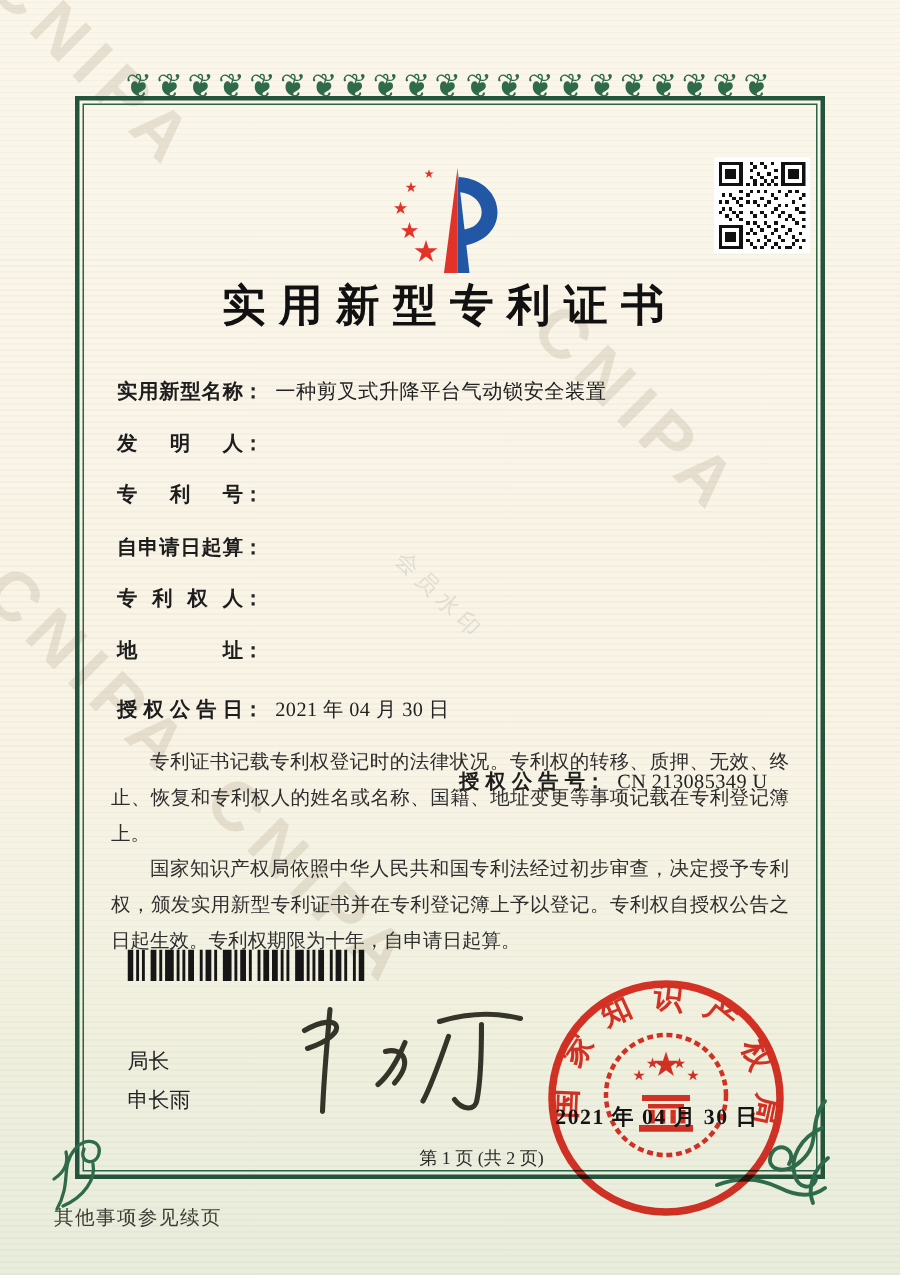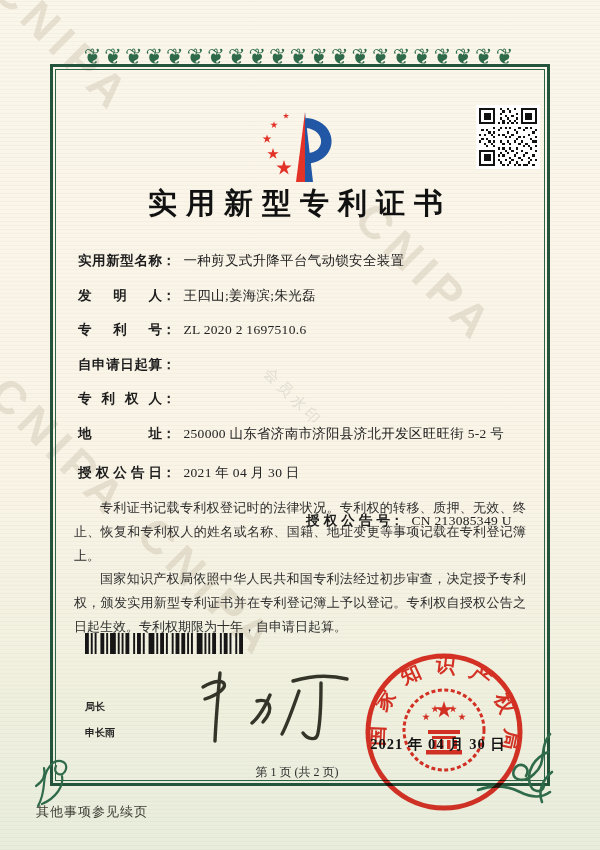--- a/index.html
+++ b/index.html
@@ -35,28 +35,28 @@
       font-weight:600;color:#1d1d1d;flex:0 0 84px;}
   .fcolon{font-weight:600;margin-right:8px;}
   .fval{color:#222;letter-spacing:0.3px;}
   .frow.grant .pair2{position:absolute;left:228px;top:0;display:flex;align-items:baseline;margin-top:48px;}
   .paras{position:absolute;left:74px;top:496px;width:452px;z-index:4;font-size:13px;
       line-height:1.83;text-align:justify;color:#2e2e2e;}
   .paras p{margin:0;text-indent:2em;}
   .barcode{position:absolute;left:85px;top:633px;z-index:4;}
   .director{position:absolute;left:85px;top:694px;z-index:4;
       font-family:"Liberation Sans","DejaVu Sans",sans-serif;
-      font-size:10px;font-weight:700;color:#242424;line-height:26px;}
+      font-size:14px;font-weight:400;color:#242424;line-height:26px;}
   .signature{position:absolute;left:175px;top:665px;z-index:4;}
   .seal{position:absolute;left:362px;top:650px;width:164px;height:164px;z-index:5;
       mix-blend-mode:multiply;opacity:0.94;}
   .seal-date{position:absolute;left:348px;top:735px;width:180px;text-align:center;
       font-size:14.5px;font-weight:700;color:#141414;z-index:6;letter-spacing:1px;}
   .page-no{position:absolute;left:50px;top:764px;width:494px;text-align:center;
-      font-size:12px;color:#2b2b2b;z-index:4;}
+      font-size:12px;color:#2b2b2b;z-index:4;padding-left:24px;}
   .footer-note{position:absolute;left:0;top:803px;width:100%;
       font-size:13px;color:#3c3c34;z-index:4;letter-spacing:1px;padding-left:36px;}
   .corner-flourish{position:absolute;z-index:3;}
 </style>
 </head>
 <body>
 
 <div class="page">
 
   <div class="wm" style="left:-25px;top:15px;">CNIPA</div>
@@ -130,39 +130,36 @@
 
   <div class="fields">
     <div class="frow">
       <span class="lbl">实用新型名称</span>
         <span class="fcolon">：</span>
       <span class="fval">一种剪叉式升降平台气动锁安全装置</span>
     </div>
     <div class="frow">
       <span class="lbl">发明人</span>
         <span class="fcolon">：</span>
-      <span class="fval">王四山;姜海滨;朱光磊</span>
     </div>
     <div class="frow">
       <span class="lbl">专利号</span>
         <span class="fcolon">：</span>
-      <span class="fval">ZL 2020 2 1697510.6</span>
     </div>
     <div class="frow">
       <span class="lbl">自申请日起算</span>
         <span class="fcolon">：</span>
     </div>
     <div class="frow">
       <span class="lbl">专利权人</span>
         <span class="fcolon">：</span>
     </div>
     <div class="frow">
       <span class="lbl">地址</span>
         <span class="fcolon">：</span>
-      <span class="fval">250000  山东省济南市济阳县济北开发区旺旺街 5-2 号</span>
     </div>
     <div class="frow grant" style="margin-top:18px;">
       <span class="lbl">授权公告日</span>
         <span class="fcolon">：</span>
       <span class="fval">2021 年 04 月 30 日</span>
       <span class="pair2">
         <span class="lbl">授权公告号</span>
           <span class="fcolon">：</span>
         <span class="fval">CN 213085349 U</span>
       </span>

